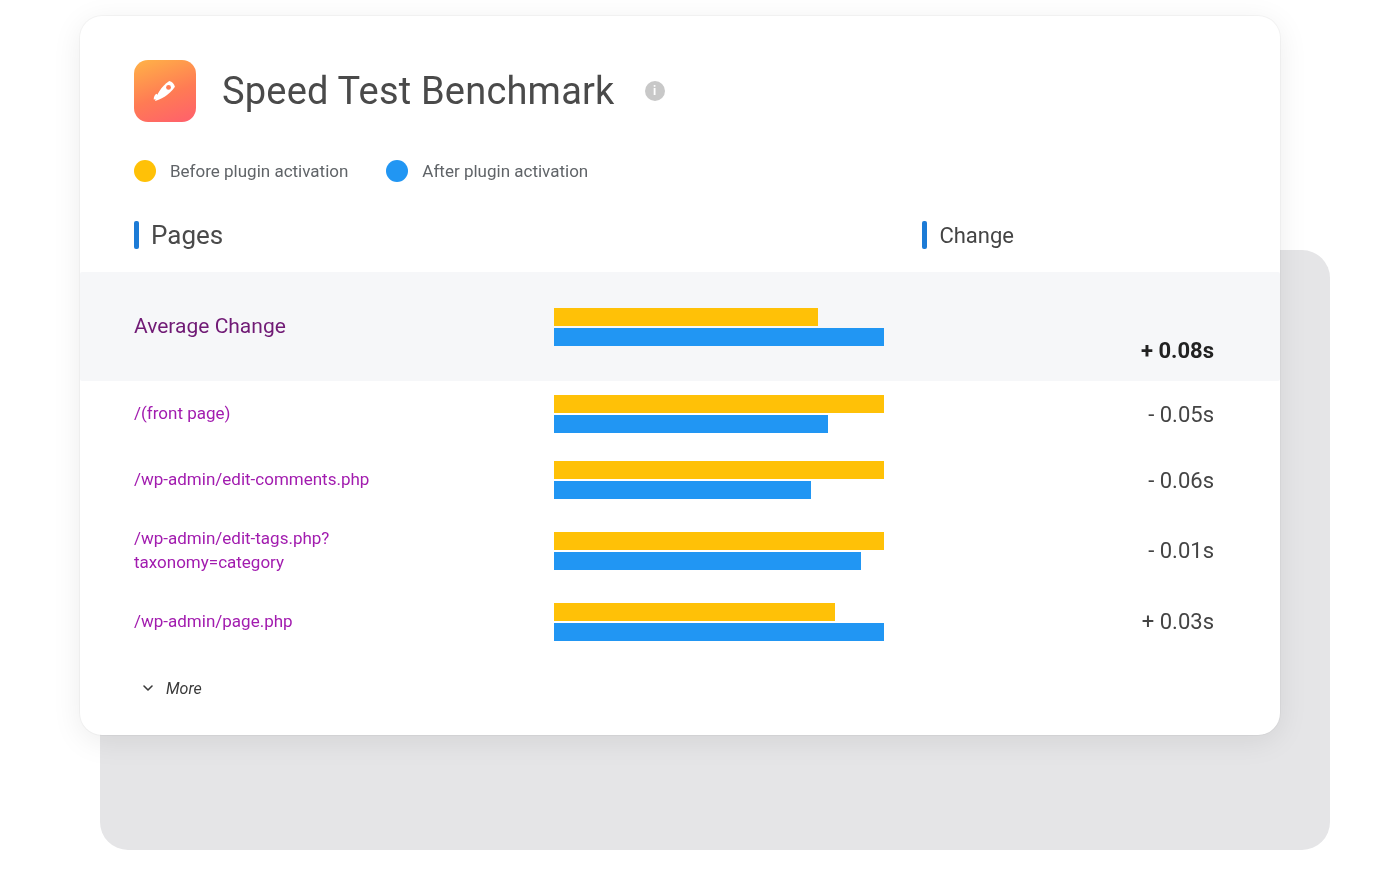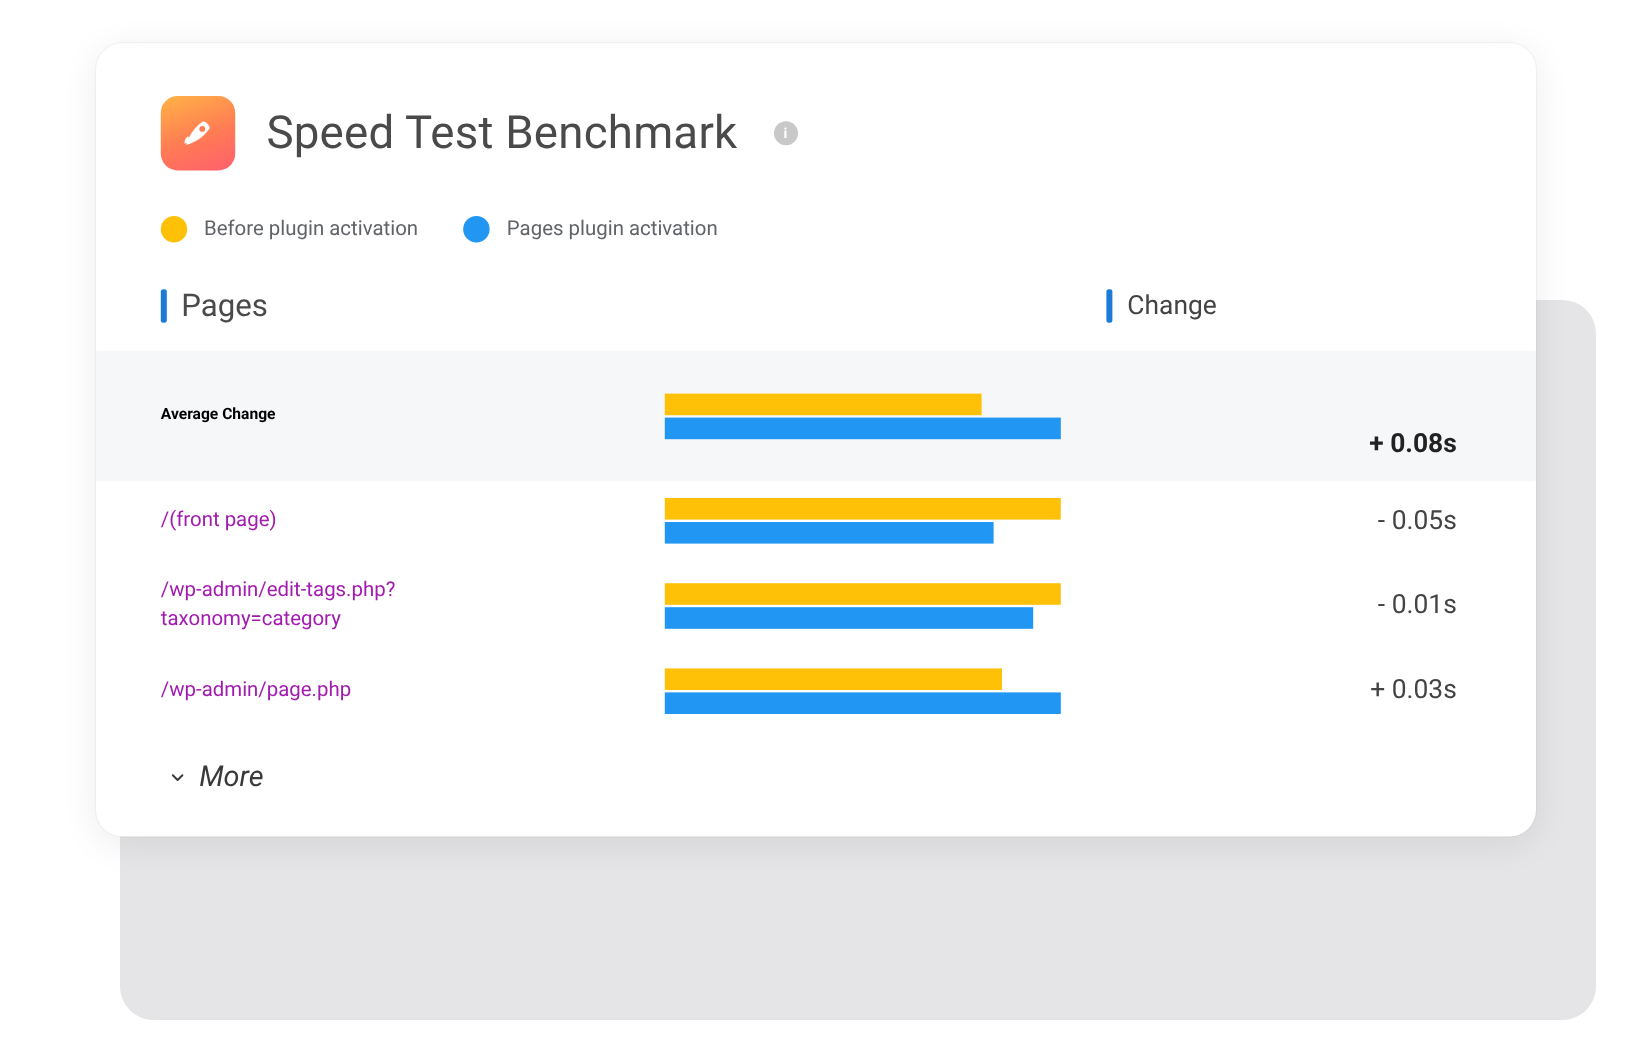--- a/index.html
+++ b/index.html
@@ -17,21 +17,21 @@
     top: 250px;
     width: 1230px;
     height: 600px;
     background: #e5e5e7;
     border-radius: 28px;
     z-index: 0;
   }
   .card {
     position: absolute;
     left: 80px;
-    top: 36px;
+    top: 16px;
     width: 1200px;
     background: #fff;
     border-radius: 22px;
     box-shadow: 0 6px 30px rgba(0,0,0,0.08), 0 0 0 1px rgba(0,0,0,0.03);
     z-index: 1;
     padding: 44px 54px 36px 54px;
   }
   .header-row {
     display: flex;
     align-items: center;
@@ -117,21 +117,21 @@
     grid-template-columns: 420px 1fr 200px;
     align-items: center;
     padding: 14px 0;
   }
   .row.avg {
     background: #f6f7f9;
     margin: 0 -54px;
     padding: 18px 54px;
     border-radius: 2px;
   }
-  .row.avg .page-label { font-weight: 700; color:#000000; font-size:13px; }
+  .row.avg .page-label { font-weight: 400; color:#701a75; font-size:21px; }
   .page-label {
     color: #a21caf;
     font-size: 17px;
     line-height: 1.4;
     max-width: 260px;
     word-break: break-word;
   }
   .bars {
     display: flex;
     flex-direction: column;
@@ -151,21 +151,21 @@
   }
   .row.avg .change { font-weight: 700; color:#222;margin-top:48px; }
 
   .more-row {
     display: flex;
     align-items: center;
     gap: 10px;
     margin-top: 24px;
     color: #3a3a3a;
     font-style: italic;
-    font-size: 24px;
+    font-size: 16px;
     cursor: pointer;
     padding-left: 6px;
   }
   .chev {
     display:inline-block;
     transform: translateY(1px);
   }
 </style>
 </head>
 <body>
@@ -186,21 +186,21 @@
     <div class="info-icon">i</div>
   </div>
 
   <div class="legend-row">
     <div class="legend-item">
       <span class="dot yellow"></span>
       <span>Before plugin activation</span>
     </div>
     <div class="legend-item">
       <span class="dot blue"></span>
-      <span>Pages plugin activation</span>
+      <span>After plugin activation</span>
     </div>
   </div>
 
   <div class="table-header">
     <div class="th">
       <span class="tick"></span>
       <span>Pages</span>
     </div>
     <div class="th change">
       <span class="tick"></span>
@@ -217,20 +217,28 @@
         </div>
         <div class="change">+ 0.08s</div>
       </div>
       <div class="row">
         <div class="page-label">/(front page)</div>
         <div class="bars">
           <div class="bar yellow" style="width: 100%;"></div>
           <div class="bar blue" style="width: 83%;"></div>
         </div>
         <div class="change">- 0.05s</div>
+      </div>
+      <div class="row">
+        <div class="page-label">/wp-admin/edit-comments.php</div>
+        <div class="bars">
+          <div class="bar yellow" style="width: 100%;"></div>
+          <div class="bar blue" style="width: 78%;"></div>
+        </div>
+        <div class="change">- 0.06s</div>
       </div>
       <div class="row">
         <div class="page-label">/wp-admin/edit-tags.php?taxonomy=category</div>
         <div class="bars">
           <div class="bar yellow" style="width: 100%;"></div>
           <div class="bar blue" style="width: 93%;"></div>
         </div>
         <div class="change">- 0.01s</div>
       </div>
       <div class="row">

